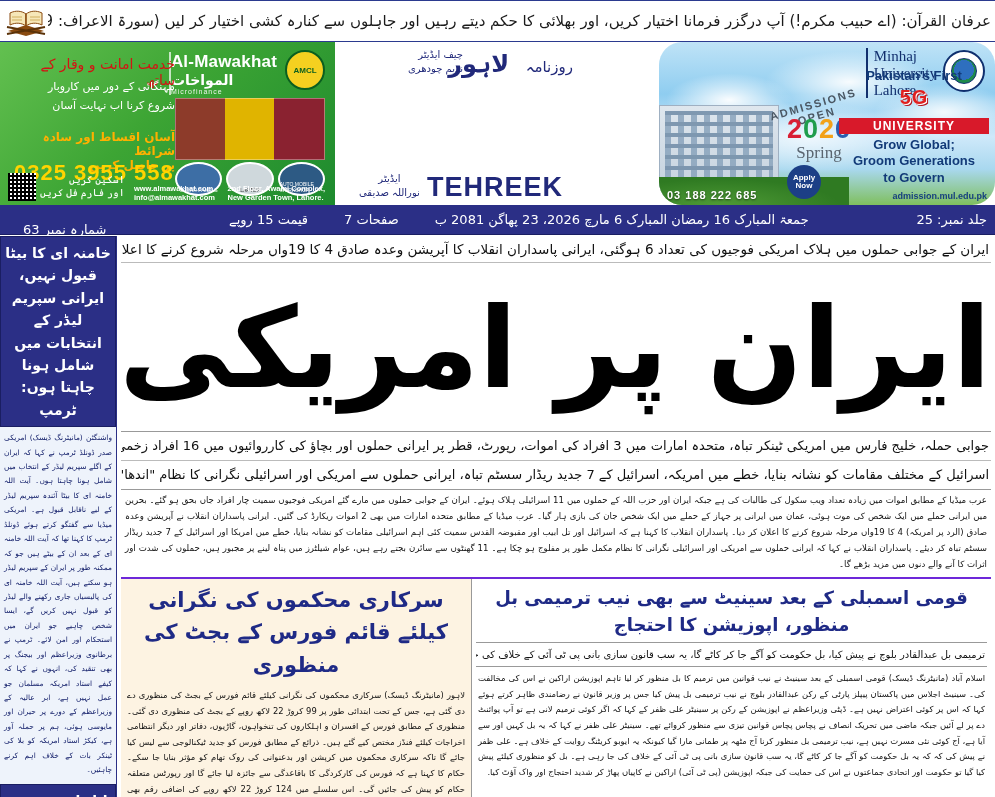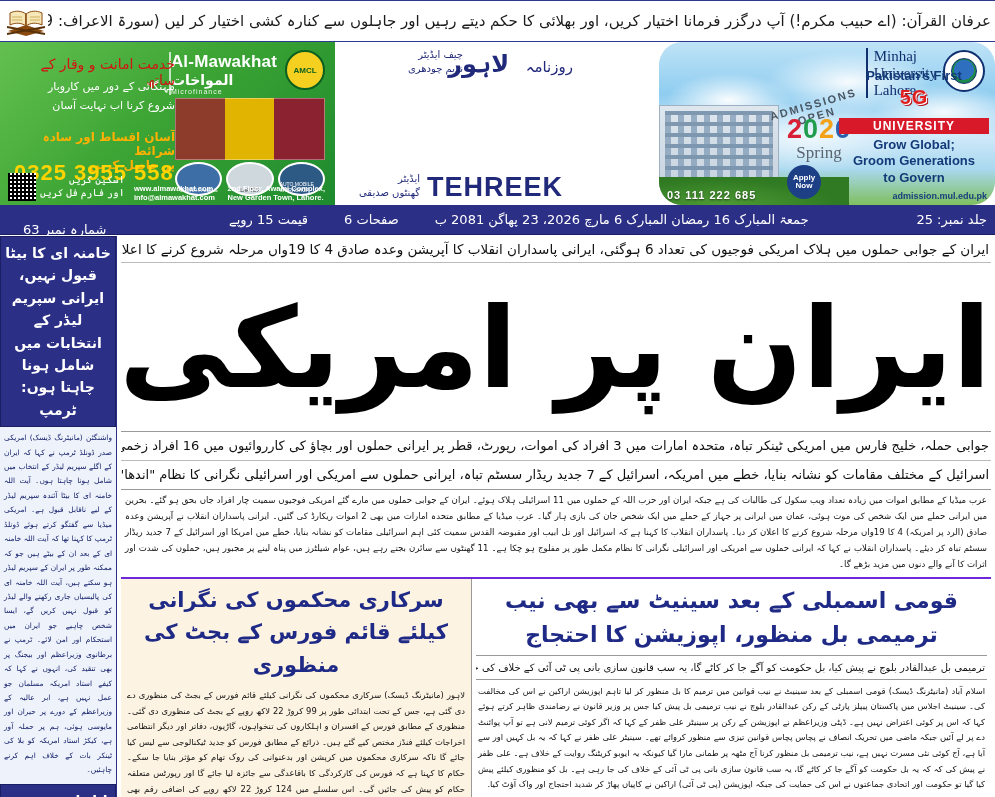--- a/index.html
+++ b/index.html
@@ -101,21 +101,21 @@
   
   .nameplate{ width:324px; height:163px; position:relative; background:#fff; overflow:hidden; }
   .np-title{
     position:absolute; right:10px; top:-6px; width:300px; text-align:center;
     font-family:"DejaVu Sans", sans-serif; color:#21297a; font-weight:700;
     font-size:96px; line-height:1; letter-spacing:-2px;
   }
   .np-roznama{ position:absolute; right:86px; top:16px; color:#21297a; font-size:15px; font-family:"DejaVu Sans",sans-serif;}
   .np-lahore{ position:absolute; right:150px; top:8px; color:#21297a; font-size:24px; font-weight:700; font-family:"DejaVu Sans",sans-serif;}
   .np-chief{ position:absolute; right:196px; top:6px; color:#21297a; font-size:10px; text-align:right; line-height:1.35; font-family:"DejaVu Sans",sans-serif;}
-  .np-editor{ position:absolute; left:24px; bottom:6px; color:#21297a; font-size:10px; text-align:right; line-height:1.35; font-family:"DejaVu Sans",sans-serif;}
+  .np-editor{ position:absolute; left:24px; bottom:6px; color:#21297a; font-size:10px; text-align:center; line-height:1.35; font-family:"DejaVu Sans",sans-serif;}
   .np-latin{ position:absolute; right:96px; bottom:2px; direction:ltr; color:#21297a;
     font-family:"Liberation Sans", sans-serif; font-weight:700; font-size:27px; letter-spacing:1px; }
 
   
   .ad-right{
     width:335px; height:163px; position:relative; overflow:hidden;
     background:linear-gradient(135deg,#63c050 0%,#3da534 45%,#1d8a2e 100%);
   }
   .amcl-logo{position:absolute; right:10px; top:8px; width:40px;height:40px;border-radius:50%;
     background:#f5d020; border:2px solid #0b5f1f; display:flex;align-items:center;justify-content:center;
@@ -181,21 +181,21 @@
 
   .lead-body{ direction:rtl; text-align:justify; font-size:8.6px; line-height:1.85; color:#111;
     font-family:"DejaVu Sans",sans-serif; padding:3px 4px 4px; border-bottom:2px solid #6d28d9;
     column-count:1;}
 
   
   .bottom-row{ display:flex; flex-direction:row; height:230px; }
   .story-a{ width:520px; border-left:1px solid #999; padding:0 4px; }
   .story-b{ width:350px; padding:0 4px; background:#fdf3e2; }
   .story-head{ direction:rtl; text-align:center; color:#1f2a86; font-weight:700;
-    font-family:"DejaVu Sans",sans-serif; font-size:22px; line-height:1.55; padding:5px 0 3px;}
+    font-family:"DejaVu Sans",sans-serif; font-size:18px; line-height:1.55; padding:5px 0 3px;}
   .story-head.small{ font-size:21px; }
   .story-deck{ direction:rtl; text-align:center; font-size:10px; color:#111; line-height:1.7;
     font-family:"DejaVu Sans",sans-serif; border-top:1px solid #999; border-bottom:1px solid #999;
     padding:3px 2px; white-space:nowrap; overflow:hidden;}
   .story-body{ direction:rtl; text-align:justify; font-size:8.4px; line-height:1.85; color:#111;
     font-family:"DejaVu Sans",sans-serif; padding:4px 2px;}
 
   
   .side-head{
     background:#2b2f86; color:#fff; direction:rtl; text-align:center;
@@ -246,34 +246,34 @@
       </div>
       <div class="adm-spring">Spring</div>
       <div class="apply-now">Apply Now</div>
 
       <div class="pk-first">Pakistan's First</div>
       <div class="fiveg">5G</div>
       <div class="uni-tag">UNIVERSITY</div>
       <div class="grow" style="white-space:pre-line">Grow Global;
 Groom Generations
 to Govern</div>
-      <div class="adm-phone">03 111 222 685</div>
+      <div class="adm-phone">03 188 222 685</div>
       <div class="adm-url">admission.mul.edu.pk</div>
     </div>
 
     <div class="nameplate">
       <div class="np-roznama">روزنامہ</div>
       <div class="np-lahore">لاہور</div>
       <div class="np-chief">
         <div>چیف ایڈیٹر</div>
         <div>ندیم چودھری</div>
       </div>
       <div class="np-editor">
         <div>ایڈیٹر</div>
-        <div>گھنٹوں صدیقی</div>
+        <div>نوراللہ صدیقی</div>
       </div>
       <div class="np-latin">TEHREEK</div>
     </div>
 
     <div class="ad-right">
       <div class="amcl-logo">AMCL</div>
       <div class="amcl-name">
         <div class="en">Al-Mawakhat</div>
         <div class="ar">المواخات</div>
         <div class="sub">Microfinance</div>
@@ -297,21 +297,21 @@
       <div class="qr-box"></div>
       <div class="qr-cap" style="white-space:pre-line">اسکین کریں
 اور فارم فل کریں</div>
     </div>
   </div>
 
   <div class="infobar">
     <div class="vol">جلد نمبر: 25</div>
     <div class="mid">
       <span>جمعۃ المبارک 16 رمضان المبارک 6 مارچ 2026، 23 پھاگن 2081 ب</span>
-      <span>صفحات 6</span>
+      <span>صفحات 7</span>
       <span>قیمت 15 روپے</span>
     </div>
     <div class="issue">شمارہ نمبر 63</div>
   </div>
 
   <div class="content">
 
     <div class="col-main">
 
       <div class="kicker">ایران کے جوابی حملوں میں ہلاک امریکی فوجیوں کی تعداد 6 ہوگئی، ایرانی پاسداران انقلاب کا آپریشن وعدہ صادق 4 کا 19واں مرحلہ شروع کرنے کا اعلان</div>

